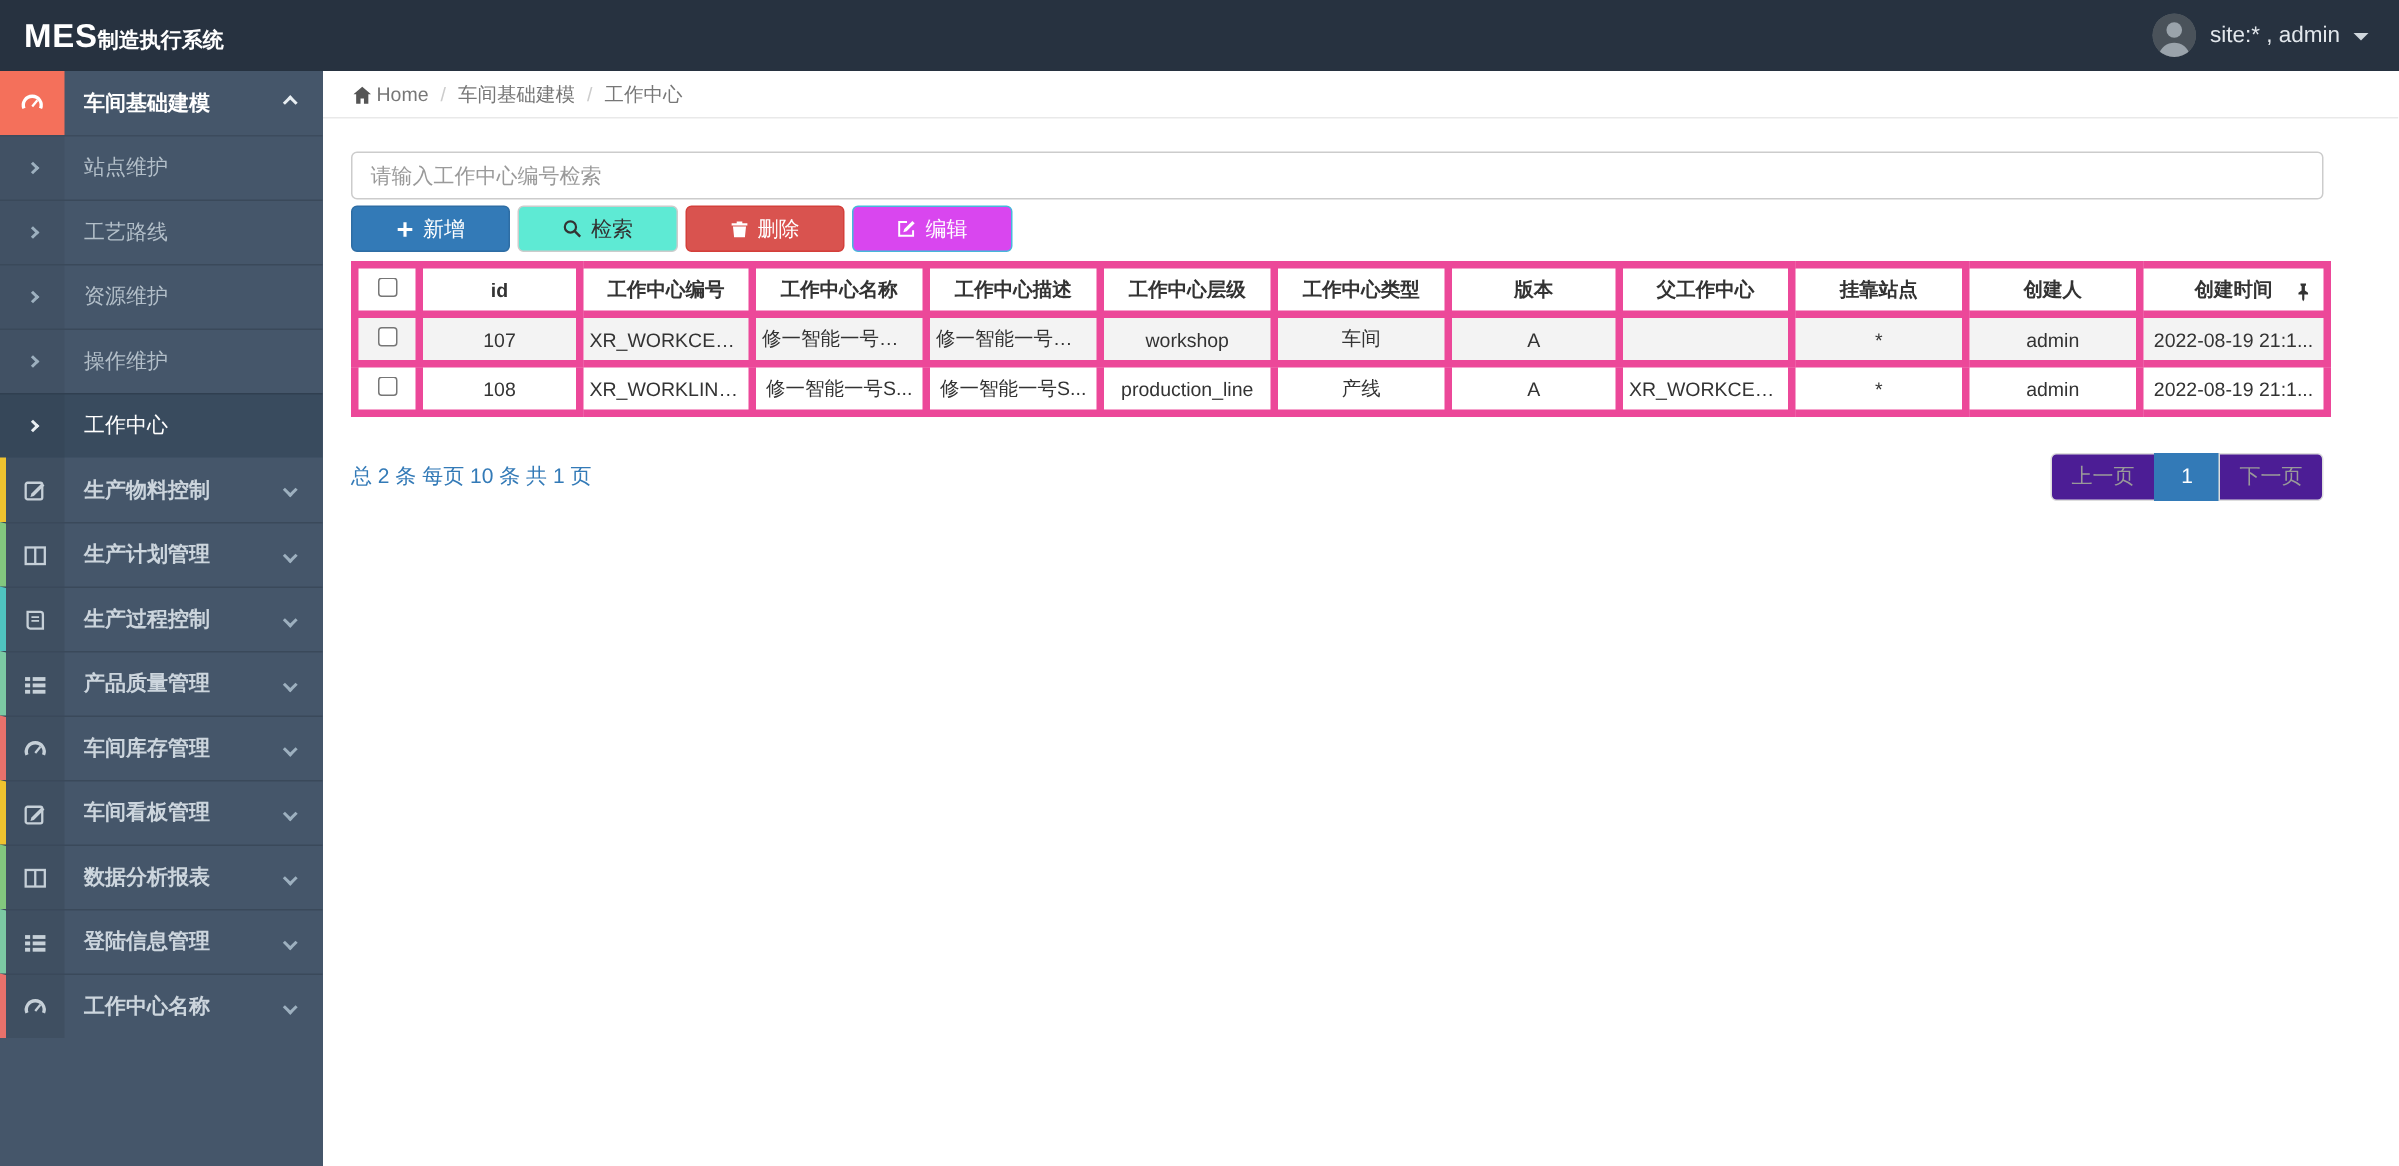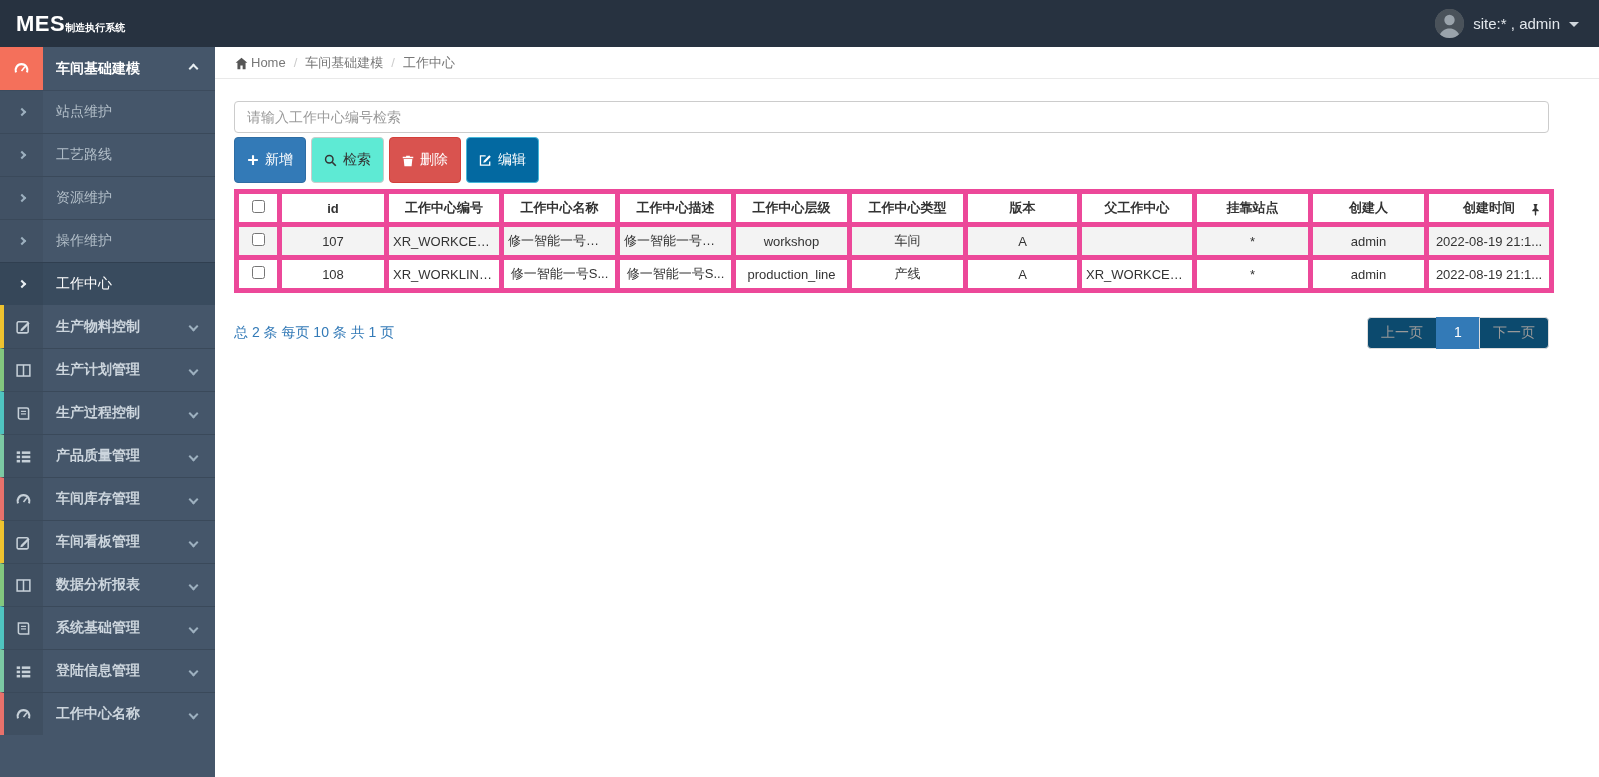--- a/index.html
+++ b/index.html
@@ -4,21 +4,21 @@
 <style>
   * { margin:0; padding:0; box-sizing:border-box; }
   html,body { width:1599px; height:777px; overflow:hidden;
     font-family:"Liberation Sans","DejaVu Sans",sans-serif; background:#fff; }
 
   
   .topbar { position:fixed; top:0; left:0; width:1599px; height:47px;
     background:#273240; display:flex; align-items:center; justify-content:space-between; z-index:30; }
   .brand { width:215px; padding-left:16px; color:#fff; white-space:nowrap; }
   .brand b { font-size:22px; letter-spacing:.5px; }
-  .brand span { font-size:10px; font-weight:bold;font-family:Liberation Mono, monospace; }
+  .brand span { font-size:14px; font-weight:bold;font-family:Liberation Mono, monospace; }
   .user-menu { display:flex; align-items:center; gap:9px; margin-right:20px; color:#e2e7ec; font-size:15px; cursor:pointer; }
   .avatar { width:29px; height:29px; border-radius:50%; background:#5d666e; overflow:hidden; display:flex; align-items:flex-end; justify-content:center; }
   .caret { width:0; height:0; border-left:5px solid transparent; border-right:5px solid transparent; border-top:5px solid #cfd6dc; margin-top:2px; }
 
   
   .sidebar { position:fixed; top:47px; left:0; bottom:0; width:215px; background:#45566a; z-index:20; }
   .srow { display:flex; align-items:center; height:43px; cursor:pointer; }
   .srow + .srow { border-top:1px solid rgba(0,0,0,.15); }
   .icon-cell { width:43px; height:100%; flex:0 0 43px; display:flex; align-items:center; justify-content:center;
     background:rgba(0,0,0,.08); color:#c6d0d8; }
@@ -45,39 +45,39 @@
     border-bottom:1px solid #e9e9e9; color:#777; font-size:13px; margin-top:47px; background:#fff; }
   .breadcrumb-bar .sep { color:#ccc; margin:0 8px; }
   .breadcrumb-bar a { color:#777; text-decoration:none; display:inline-flex; align-items:flex-end; gap:3px; cursor:pointer; }
 
   .main { padding:22px 50px 0 19px; }
   .search-input { width:100%; height:32px; border:1px solid #ccc; border-radius:4px; padding:6px 12px;
     font-size:14px; color:#555; outline:none; font-family:inherit; }
   .search-input::placeholder { color:#9a9a9a; }
 
   .btn-row { margin-top:4px; display:flex; }
-  .btn { height:46px; padding:0 12px; border-radius:4px; font-size:14px; display:inline-flex; align-items:center;
+  .btn { height:31px; padding:0 29px; border-radius:4px; font-size:14px; display:inline-flex; align-items:center;
     gap:6px; margin-right:5px; cursor:pointer; border:1px solid transparent; font-family:inherit; }
   .btn-primary { background:#337ab7; border-color:#2e6da4; color:#fff; }
   .btn-default { background:#5eead4; border-color:#ccc; color:#333; }
   .btn-danger  { background:#d9534f; border-color:#d43f3a; color:#fff; }
-  .btn-info    { background:#0369a1; border-color:#46b8da; color:#fff; }
+  .btn-info    { background:#d946ef; border-color:#46b8da; color:#fff; }
 
   table.grid { width:1315px; border-collapse:collapse; margin-top:6px; table-layout:fixed; }
   .grid th, .grid td { border:5px solid #ec4899; height:33px; text-align:center; font-size:13px; color:#333;
     overflow:hidden; white-space:nowrap; text-overflow:ellipsis; padding:0 4px; }
   .grid th { font-weight:bold; position:relative; }
   .grid tbody tr:nth-child(odd) td { background:#f3f3f3; }
   .grid input[type=checkbox] { width:13px; height:13px; }
   .pin { position:absolute; right:8px; top:9px; cursor:pointer; }
 
   .pager-row { margin-top:24px; width:1315px; display:flex; align-items:center; justify-content:space-between; }
   .pager-info { color:#337ab7; font-size:14px; }
   .pager { display:flex; }
-  .pager .pg { min-width:44px; padding:6px 13px; border:1px solid #ddd; background:#0c4a6e; font-size:14px;
+  .pager .pg { min-width:44px; padding:6px 13px; border:1px solid #ddd; background:#4c1d95; font-size:14px;
     color:#999; text-align:center; cursor:pointer; margin-left:-1px; }
   .pager .pg:first-child { border-radius:4px 0 0 4px; margin-left:0; }
   .pager .pg:last-child { border-radius:0 4px 4px 0; }
   .pager .pg.active { background:#337ab7; border-color:#337ab7; color:#fff; }
 </style>
 </head>
 <body>
 
 <header class="topbar">
   <div class="brand">
@@ -208,31 +208,20 @@
         <span class="chev down"></span>
       </div>
       <div class="srow section" style="border-left-color: rgb(131, 199, 126);">
         <span class="icon-cell">
           <svg viewBox="0 0 20 20" width="17" height="17">
             <rect x="2.5" y="3.5" width="15" height="13" fill="none" stroke="currentColor" stroke-width="1.8"></rect>
             <line x1="10" y1="3.5" x2="10" y2="16.5" stroke="currentColor" stroke-width="1.8"></line>
           </svg>
         </span>
         <span class="label">数据分析报表</span>
-        <span class="chev down"></span>
-      </div>
-      <div class="srow section" style="border-left-color: rgb(79, 196, 192);">
-        <span class="icon-cell">
-          <svg viewBox="0 0 20 20" width="17" height="17">
-            <path d="M4 3.5h10a2 2 0 0 1 2 2v11H6a2 2 0 0 1-2-2z" fill="none" stroke="currentColor" stroke-width="1.8"></path>
-            <line x1="7" y1="7.5" x2="13" y2="7.5" stroke="currentColor" stroke-width="1.4"></line>
-            <line x1="7" y1="10.5" x2="13" y2="10.5" stroke="currentColor" stroke-width="1.4"></line>
-          </svg>
-        </span>
-        <span class="label">系统基础管理</span>
         <span class="chev down"></span>
       </div>
       <div class="srow section" style="border-left-color: rgb(124, 201, 163);">
         <span class="icon-cell">
           <svg viewBox="0 0 20 20" width="17" height="17">
             <g fill="currentColor">
               <rect x="2" y="4" width="4" height="3"></rect>
               <rect x="8" y="4" width="10" height="3"></rect>
               <rect x="2" y="9" width="4" height="3"></rect>
               <rect x="8" y="9" width="10" height="3"></rect>

